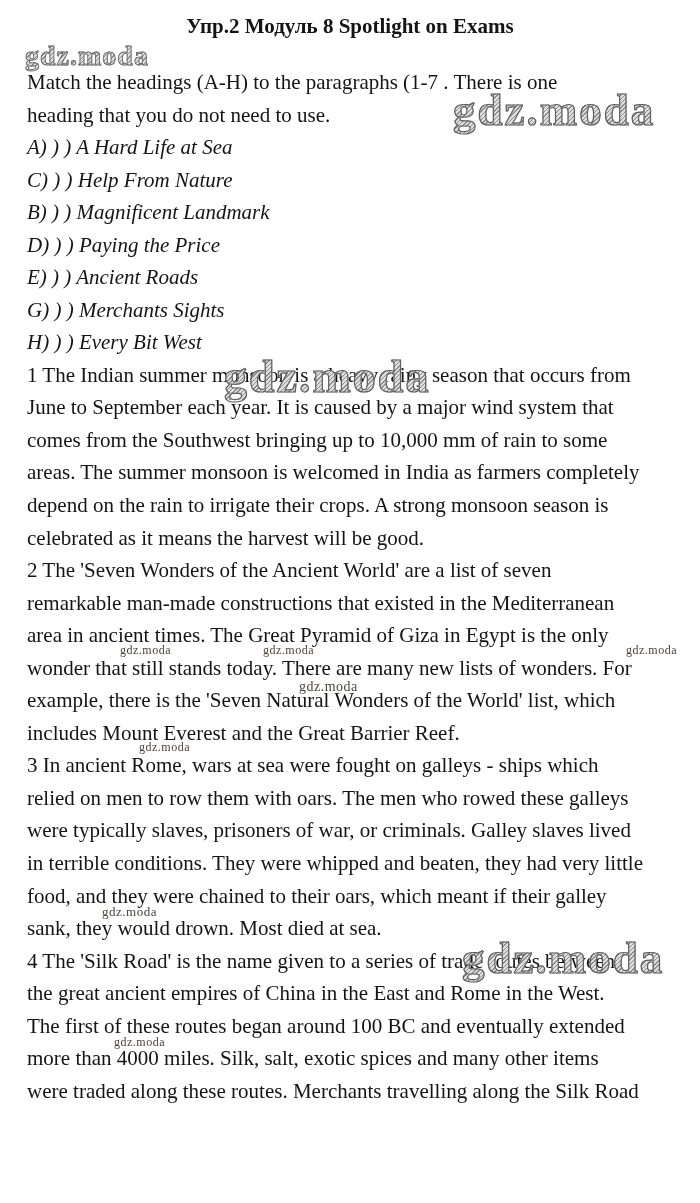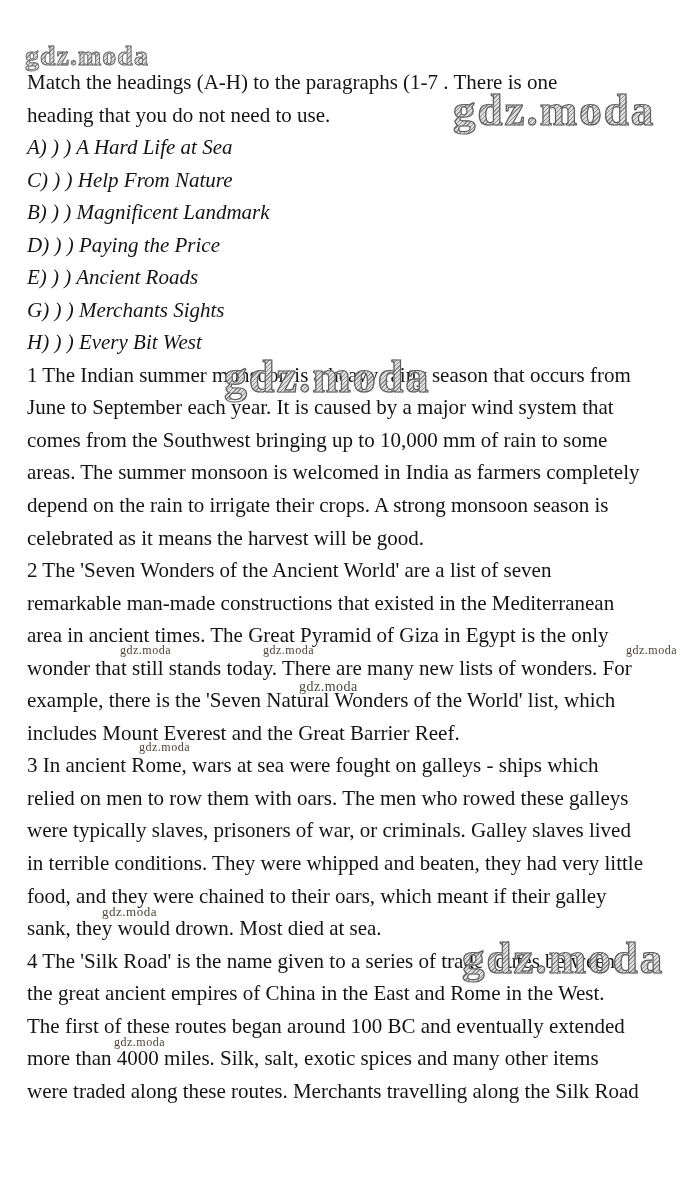--- a/index.html
+++ b/index.html
@@ -47,20 +47,21 @@
   .sm4 { left:299px; top:680px; font-size:14px; }
   .sm5 { left:139px; top:741px; }
   .sm6 { left:102px; top:905px; font-size:13px; }
   .sm7 { left:114px; top:1036px; }
 </style>
 </head>
 <body>
 
 <div class="page">
 
+  <div class="title">Упр.2 Модуль 8 Spotlight on Exams</div>
 
   <span class="wm-lg wm1">gdz.moda</span>
   <span class="wm-lg wm2">gdz.moda</span>
 
   <div class="instruction">Match the headings (A-H) to the paragraphs (1-7 . There is one
 heading that you do not need to use.</div>
 
   <div class="flow">
     <div class="hline">A) ) ) A Hard Life at Sea</div>
     <div class="hline">C) ) ) Help From Nature</div>

